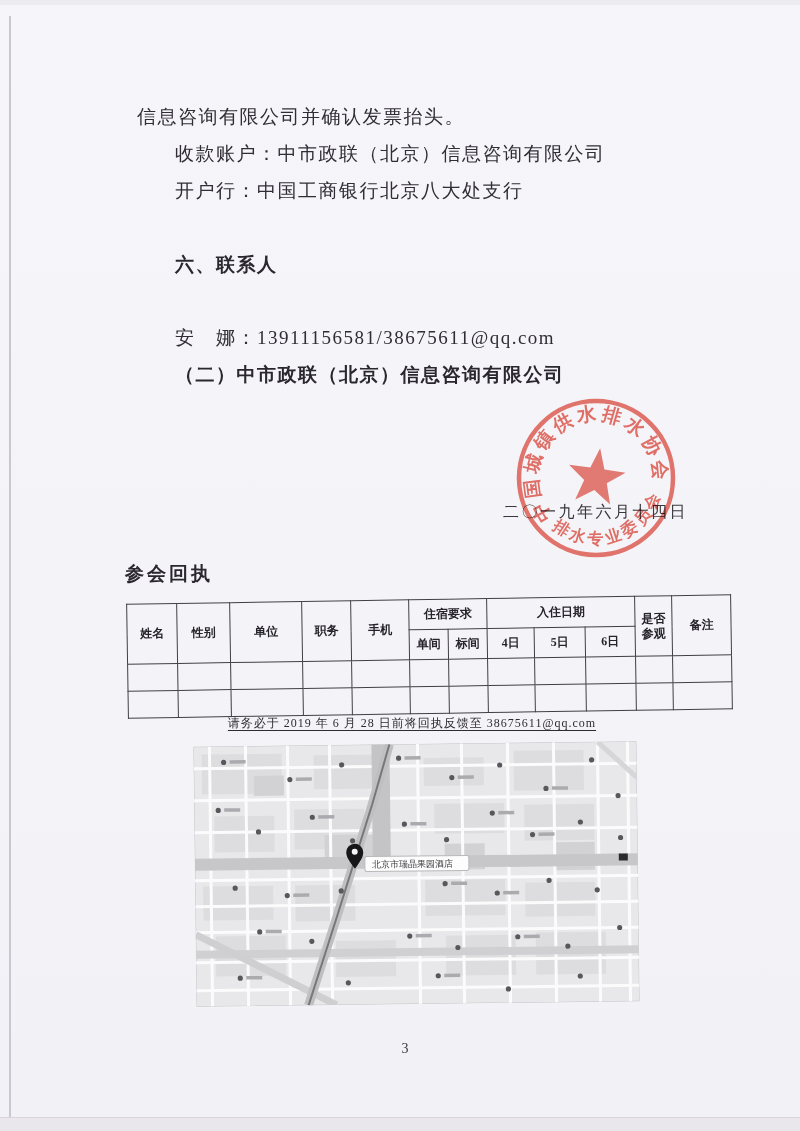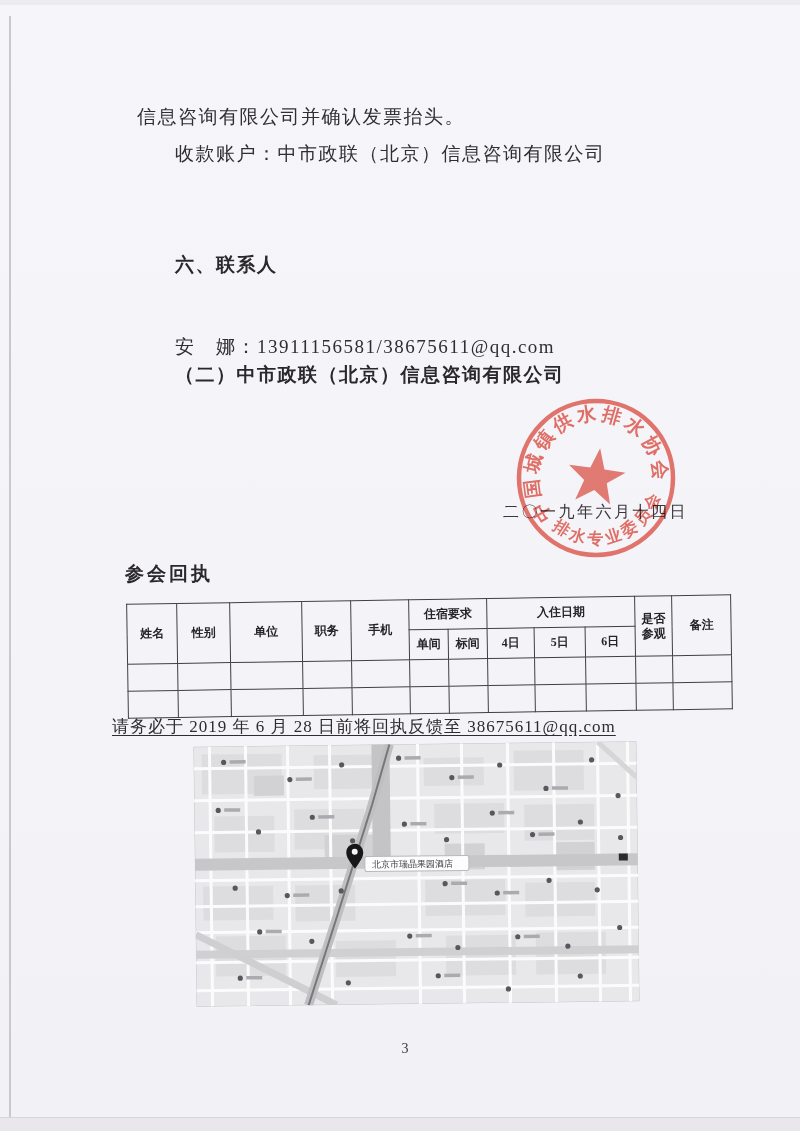--- a/index.html
+++ b/index.html
@@ -7,45 +7,46 @@
     position:relative; width:800px; height:1131px; overflow:hidden;
     background:linear-gradient(180deg,#f6f5f9 0%,#f4f3f7 60%,#f2f1f5 100%);
     font-family:"Liberation Serif", serif; color:#35333a;
   }
   .scan-edge-left{position:absolute;left:9px;top:16px;bottom:14px;width:2px;background:#c2c0c8;opacity:.85;}
   .scan-edge-top{position:absolute;left:0;top:0;right:0;height:5px;background:#ecebf0;}
   .scan-edge-bottom{position:absolute;left:0;right:0;bottom:0;height:13px;background:#e9e7ec;border-top:1px solid #d7d5db;}
   .line{position:absolute;left:175px;font-size:19px;letter-spacing:1.5px;white-space:nowrap;color:#302e34;}
   .line.hei{font-family:Liberation Mono, monospace;font-weight:bold;color:#2a282e;}
   .l1{left:137px;top:104px}.l2{top:141px}.l3{top:178px}.l4{top:215px}
-  .l5{top:252px}.l6{top:289px}.l7{top:334px}.l8{top:362px}.l9{top:400px}
+  .l5{top:252px}.l6{top:289px}.l7{top:325px}.l8{top:362px}.l9{top:400px}
   .date-line{position:absolute;left:503px;top:502px;font-size:16px;letter-spacing:2.5px;white-space:nowrap;color:#3a383e;}
   .stamp{position:absolute;left:511px;top:393px;width:170px;height:170px;mix-blend-mode:multiply;opacity:.9;}
   .form-title{position:absolute;left:125px;top:561px;width:600px;text-align:left;
     font-family:"Liberation Sans", sans-serif;font-weight:bold;font-size:19px;letter-spacing:3px;color:#2a282e;}
   table.reply{position:absolute;left:127px;top:599px;width:604px;border-collapse:collapse;
     transform:rotate(-0.9deg);transform-origin:50% 50%;
     font-size:12px;font-weight:bold;color:#26242a;table-layout:fixed;}
   table.reply td,table.reply th{border:1px solid #413f45;text-align:center;vertical-align:middle;padding:1px 2px;font-weight:bold;line-height:1.25;}
   table.reply thead tr{height:30px;}
   table.reply tbody tr{height:27px;}
-  .note{position:absolute;left:112px;top:715px;width:600px;font-size:17px;letter-spacing:1px;color:#2e2c32;}
+  .note{position:absolute;left:112px;top:715px;width:600px;text-align:center;font-size:12px;letter-spacing:1px;color:#2e2c32;}
   .note span{text-decoration:underline;text-underline-offset:3px;}
   .map{position:absolute;left:195px;top:744px;width:443px;height:260px;transform:rotate(-0.7deg);}
   .pagenum{position:absolute;left:0;top:1041px;width:810px;text-align:center;font-size:14px;color:#3c3a40;}
 </style>
 </head>
 <body>
 
 <div class="page">
   <div class="scan-edge-top"></div>
   <div class="scan-edge-left"></div>
 
   <div class="line l2">收款账户：中市政联（北京）信息咨询有限公司</div>
   <div class="line l1">信息咨询有限公司并确认发票抬头。</div>
+  <div class="line l3">开户行：中国工商银行北京八大处支行</div>
   <div class="line l5 hei">六、联系人</div>
   <div class="line l7">安　娜：13911156581/38675611@qq.com</div>
   <div class="line l8 hei">（二）中市政联（北京）信息咨询有限公司</div>
 
   <div class="date-line">二〇一九年六月十四日</div>
 
   <svg class="stamp" viewBox="-85 -85 170 170" aria-hidden="true">
     <g fill="none" stroke="#e2483a" stroke-opacity="0.82">
       <circle cx="0" cy="0" r="77" stroke-width="4.5"></circle>
     </g>

